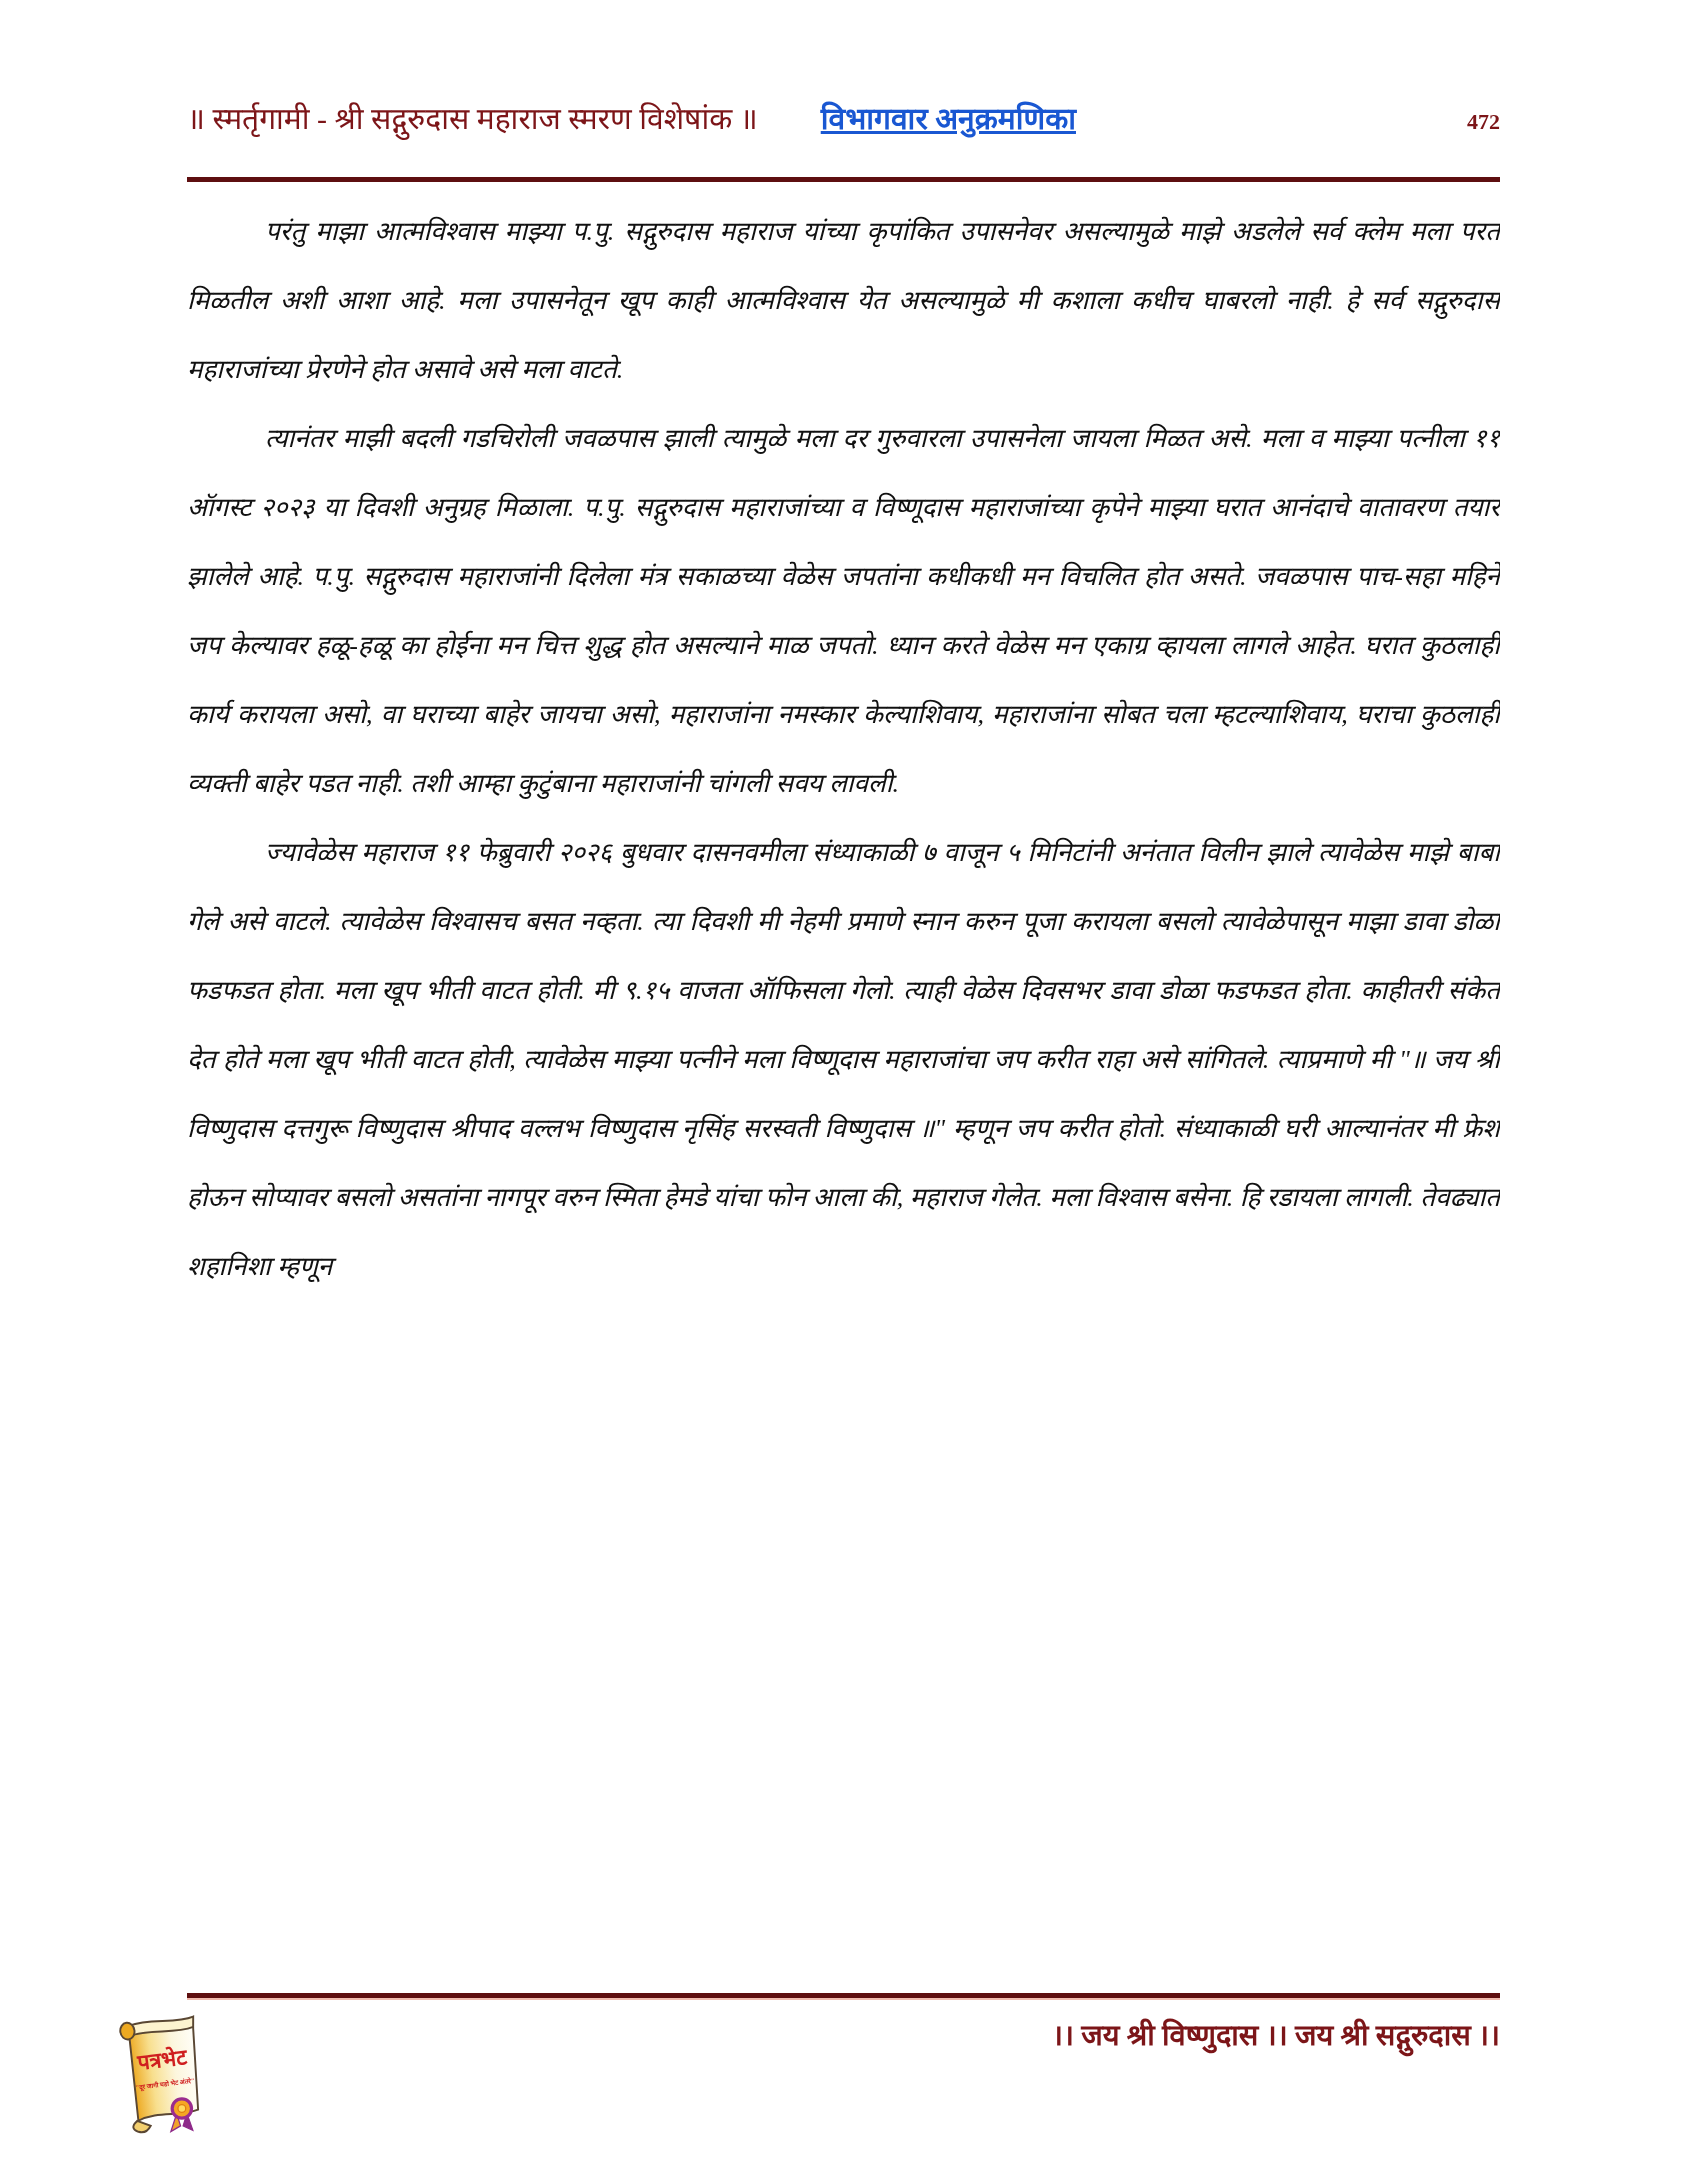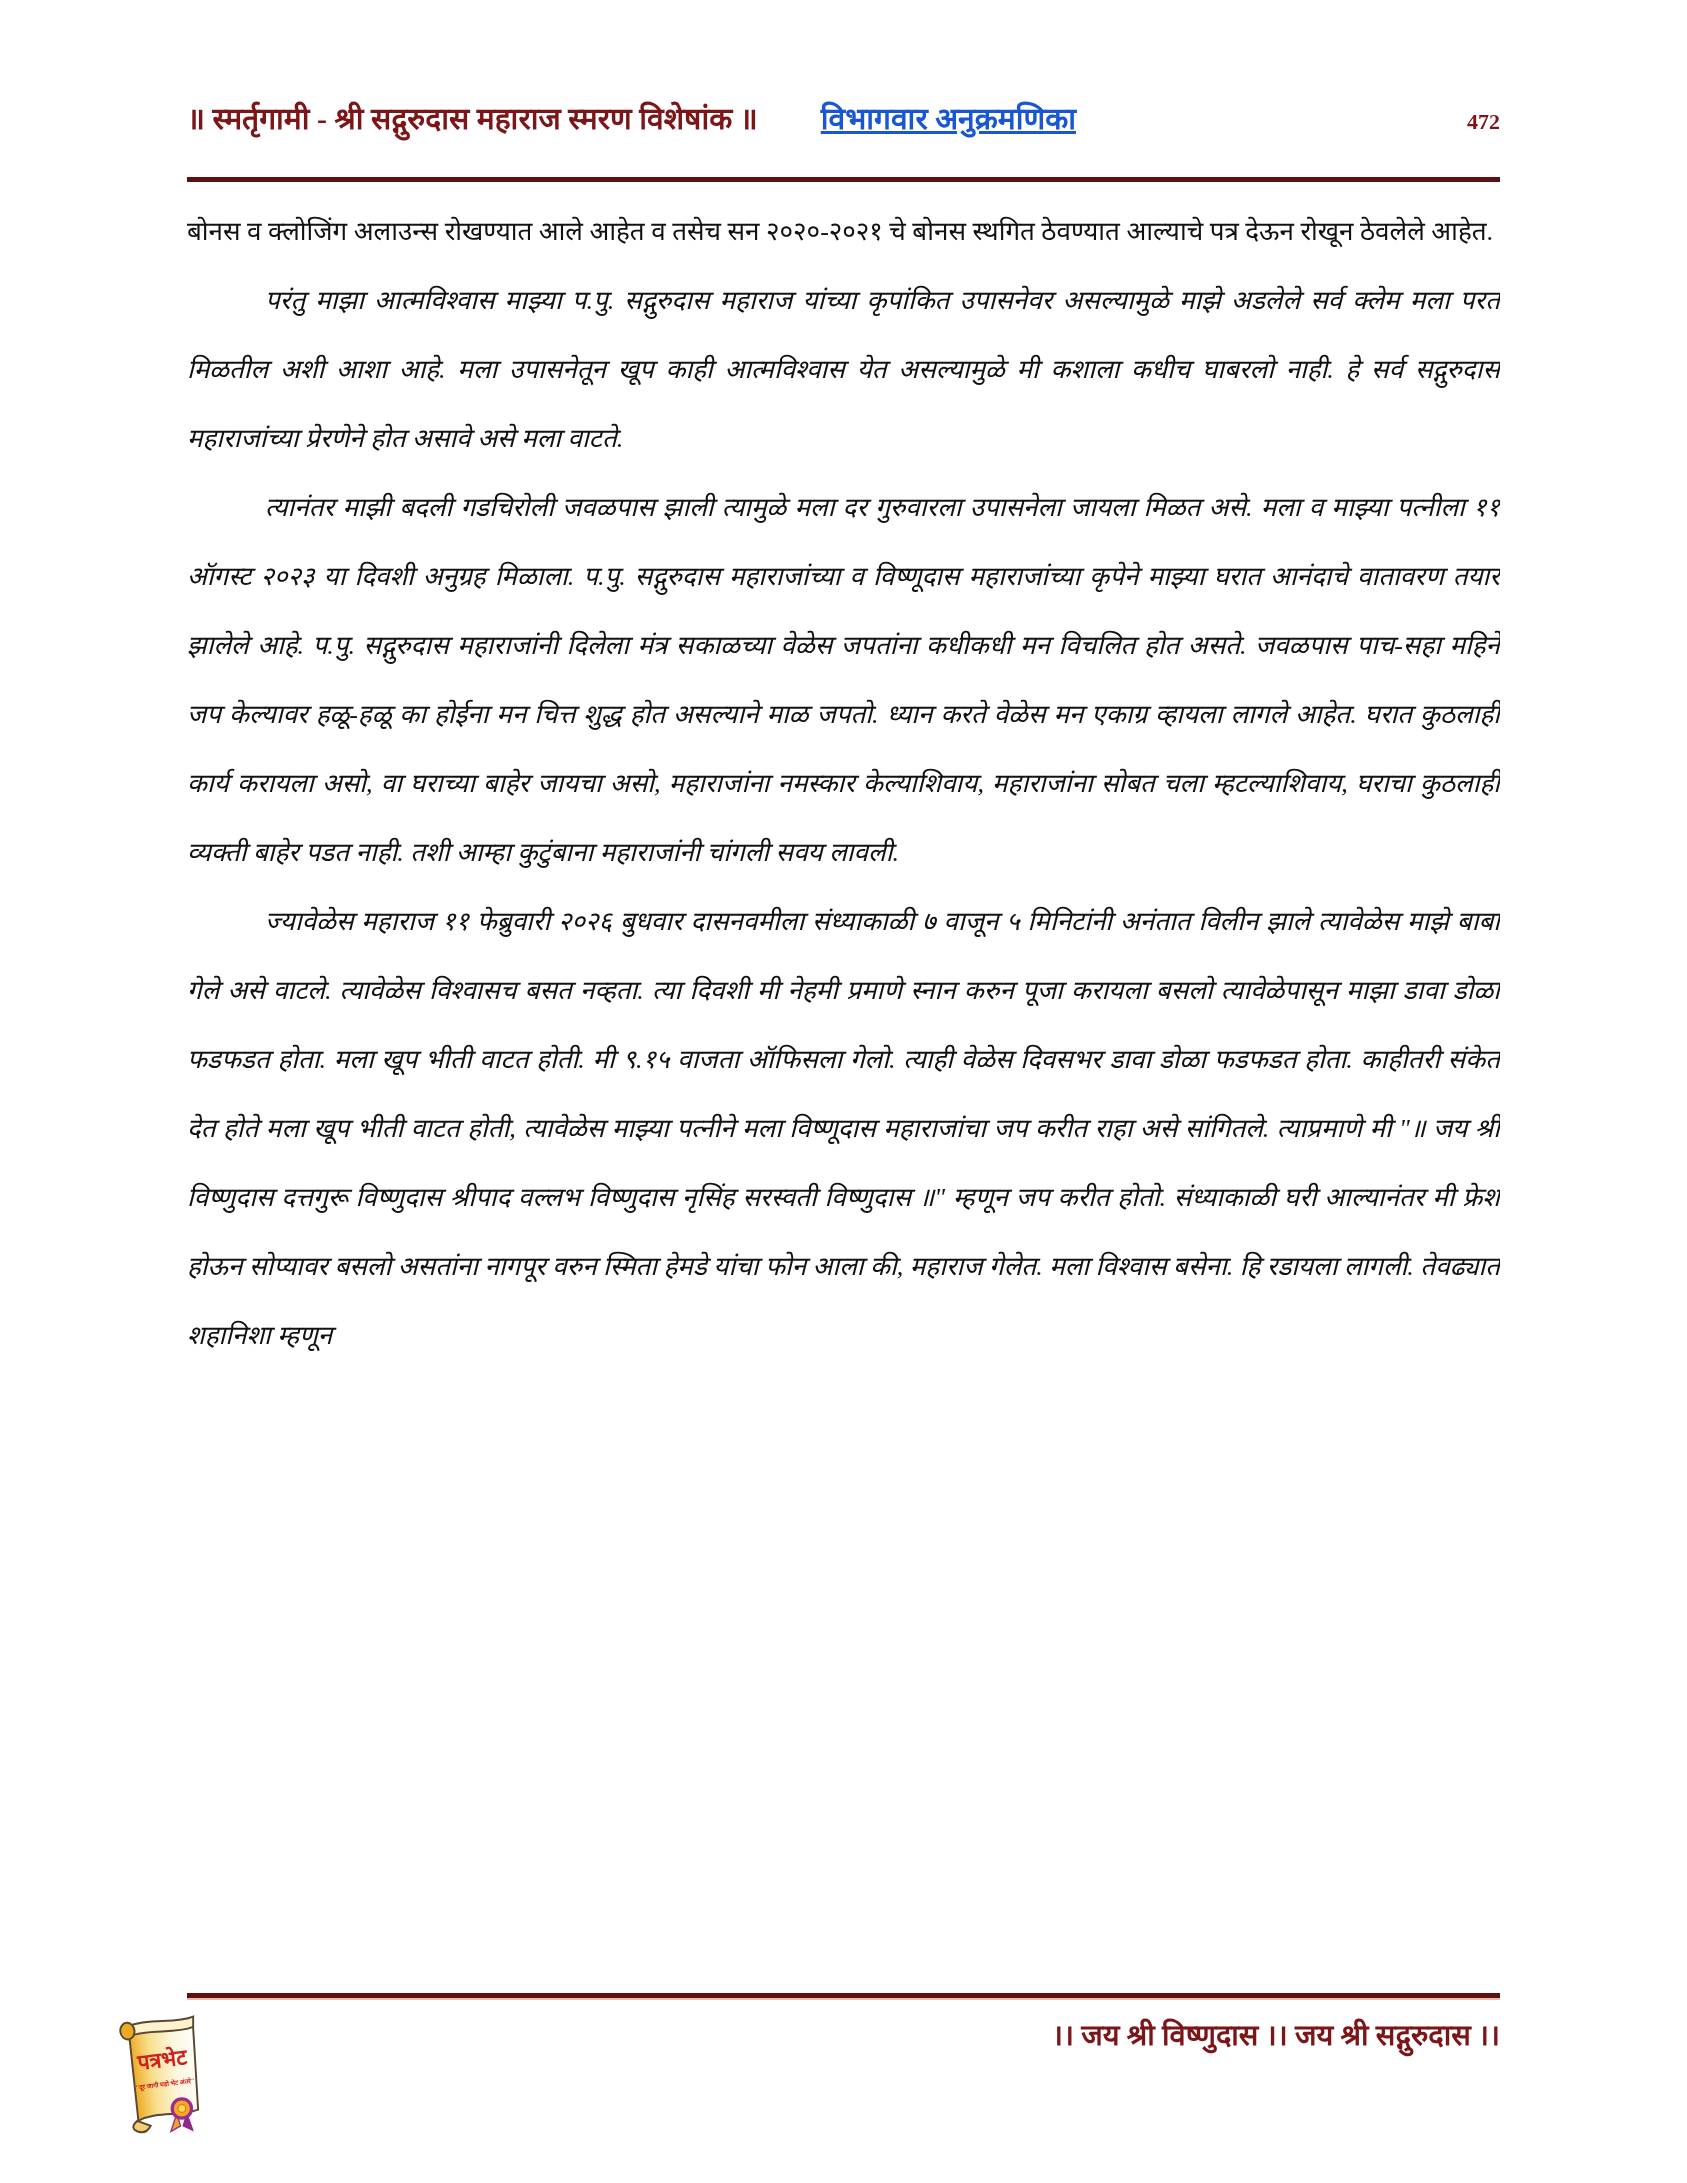--- a/index.html
+++ b/index.html
@@ -11,21 +11,21 @@
     color:#111;
   }
   .page { position:absolute; inset:0; overflow:hidden; }
 
   
   header {
     position:absolute; left:187px; width:1313px; top:97px;
     display:flex; align-items:baseline;
   }
   .hdr-title {
-    color:#7c1518; font-weight:bold; font-size:30px; white-space:nowrap;
+    color:#7c1518; font-weight:normal; font-size:30px; white-space:nowrap;
   }
   .hdr-link {
     color:#1957d2; font-weight:bold; font-size:30px;
     text-decoration:underline; margin-left:63px; white-space:nowrap; cursor:pointer;text-align:right;
   }
   .hdr-pagenum {
     margin-left:auto; color:#7c1518; font-weight:bold; font-size:22px;
   }
   .rule {
     position:absolute; left:187px; width:1313px; background:#5e0f10;
@@ -63,21 +63,20 @@
 
   <header>
     <span class="hdr-title">॥ स्मर्तृगामी - श्री सद्गुरुदास महाराज स्मरण विशेषांक ॥</span>
     <a class="hdr-link">विभागवार अनुक्रमणिका</a>
     <span class="hdr-pagenum">472</span>
   </header>
 
   <div class="rule header-rule"></div>
 
   <main>
-    <p class="para">बोनस व क्लोजिंग अलाउन्स रोखण्यात आले आहेत व तसेच सन २०२०-२०२१ चे बोनस स्थगित ठेवण्यात आल्याचे पत्र देऊन रोखून ठेवलेले आहेत.</p>
     <p class="para indent">परंतु माझा आत्मविश्वास माझ्या प.पु. सद्गुरुदास महाराज यांच्या कृपांकित उपासनेवर असल्यामुळे माझे अडलेले सर्व क्लेम मला परत मिळतील अशी आशा आहे. मला उपासनेतून खूप काही आत्मविश्वास येत असल्यामुळे मी कशाला कधीच घाबरलो नाही. हे सर्व सद्गुरुदास महाराजांच्या प्रेरणेने होत असावे असे मला वाटते.</p>
     <p class="para indent">त्यानंतर माझी बदली गडचिरोली जवळपास झाली त्यामुळे मला दर गुरुवारला उपासनेला जायला मिळत असे. मला व माझ्या पत्नीला ११ ऑगस्ट २०२३ या दिवशी अनुग्रह मिळाला. प.पु. सद्गुरुदास महाराजांच्या व विष्णूदास महाराजांच्या कृपेने माझ्या घरात आनंदाचे वातावरण तयार झालेले आहे. प.पु. सद्गुरुदास महाराजांनी दिलेला मंत्र सकाळच्या वेळेस जपतांना कधीकधी मन विचलित होत असते. जवळपास पाच-सहा महिने जप केल्यावर हळू-हळू का होईना मन चित्त शुद्ध होत असल्याने माळ जपतो. ध्यान करते वेळेस मन एकाग्र व्हायला लागले आहेत. घरात कुठलाही कार्य करायला असो, वा घराच्या बाहेर जायचा असो, महाराजांना नमस्कार केल्याशिवाय, महाराजांना सोबत चला म्हटल्याशिवाय, घराचा कुठलाही व्यक्ती बाहेर पडत नाही. तशी आम्हा कुटुंबाना महाराजांनी चांगली सवय लावली.</p>
     <p class="para indent">ज्यावेळेस महाराज ११ फेब्रुवारी २०२६ बुधवार दासनवमीला संध्याकाळी ७ वाजून ५ मिनिटांनी अनंतात विलीन झाले त्यावेळेस माझे बाबा गेले असे वाटले. त्यावेळेस विश्वासच बसत नव्हता. त्या दिवशी मी नेहमी प्रमाणे स्नान करुन पूजा करायला बसलो त्यावेळेपासून माझा डावा डोळा फडफडत होता. मला खूप भीती वाटत होती. मी ९.१५ वाजता ऑफिसला गेलो. त्याही वेळेस दिवसभर डावा डोळा फडफडत होता. काहीतरी संकेत देत होते मला खूप भीती वाटत होती, त्यावेळेस माझ्या पत्नीने मला विष्णूदास महाराजांचा जप करीत राहा असे सांगितले. त्याप्रमाणे मी "॥ जय श्री विष्णुदास दत्तगुरू विष्णुदास श्रीपाद वल्लभ विष्णुदास नृसिंह सरस्वती विष्णुदास ॥" म्हणून जप करीत होतो. संध्याकाळी घरी आल्यानंतर मी फ्रेश होऊन सोप्यावर बसलो असतांना नागपूर वरुन स्मिता हेमडे यांचा फोन आला की, महाराज गेलेत. मला विश्वास बसेना. हि रडायला लागली. तेवढ्यात शहानिशा म्हणून</p>
   </main>
 
   <div class="rule footer-rule"></div>
 
   <div class="footer-text">।। जय श्री विष्णुदास ।। जय श्री सद्गुरुदास ।।</div>
 
   <svg class="logo" viewBox="0 0 200 215" xmlns="http://www.w3.org/2000/svg">

